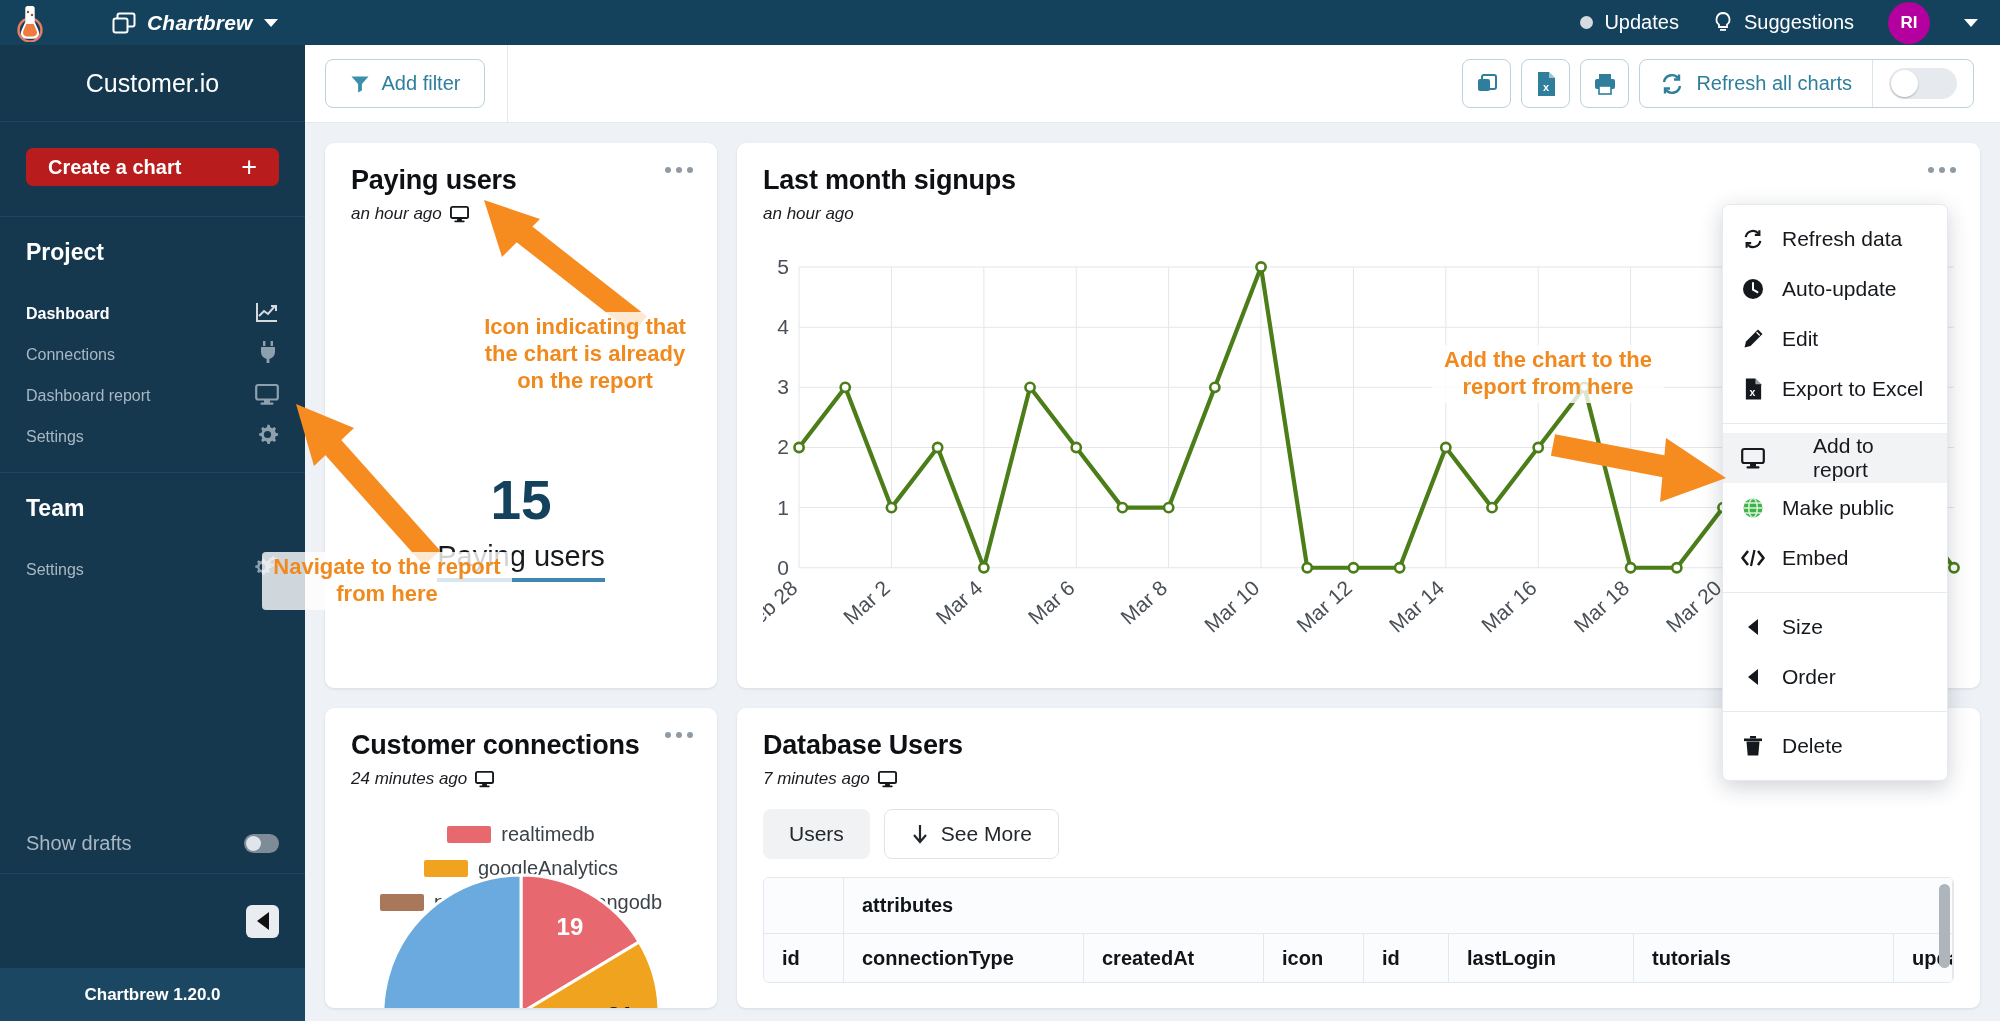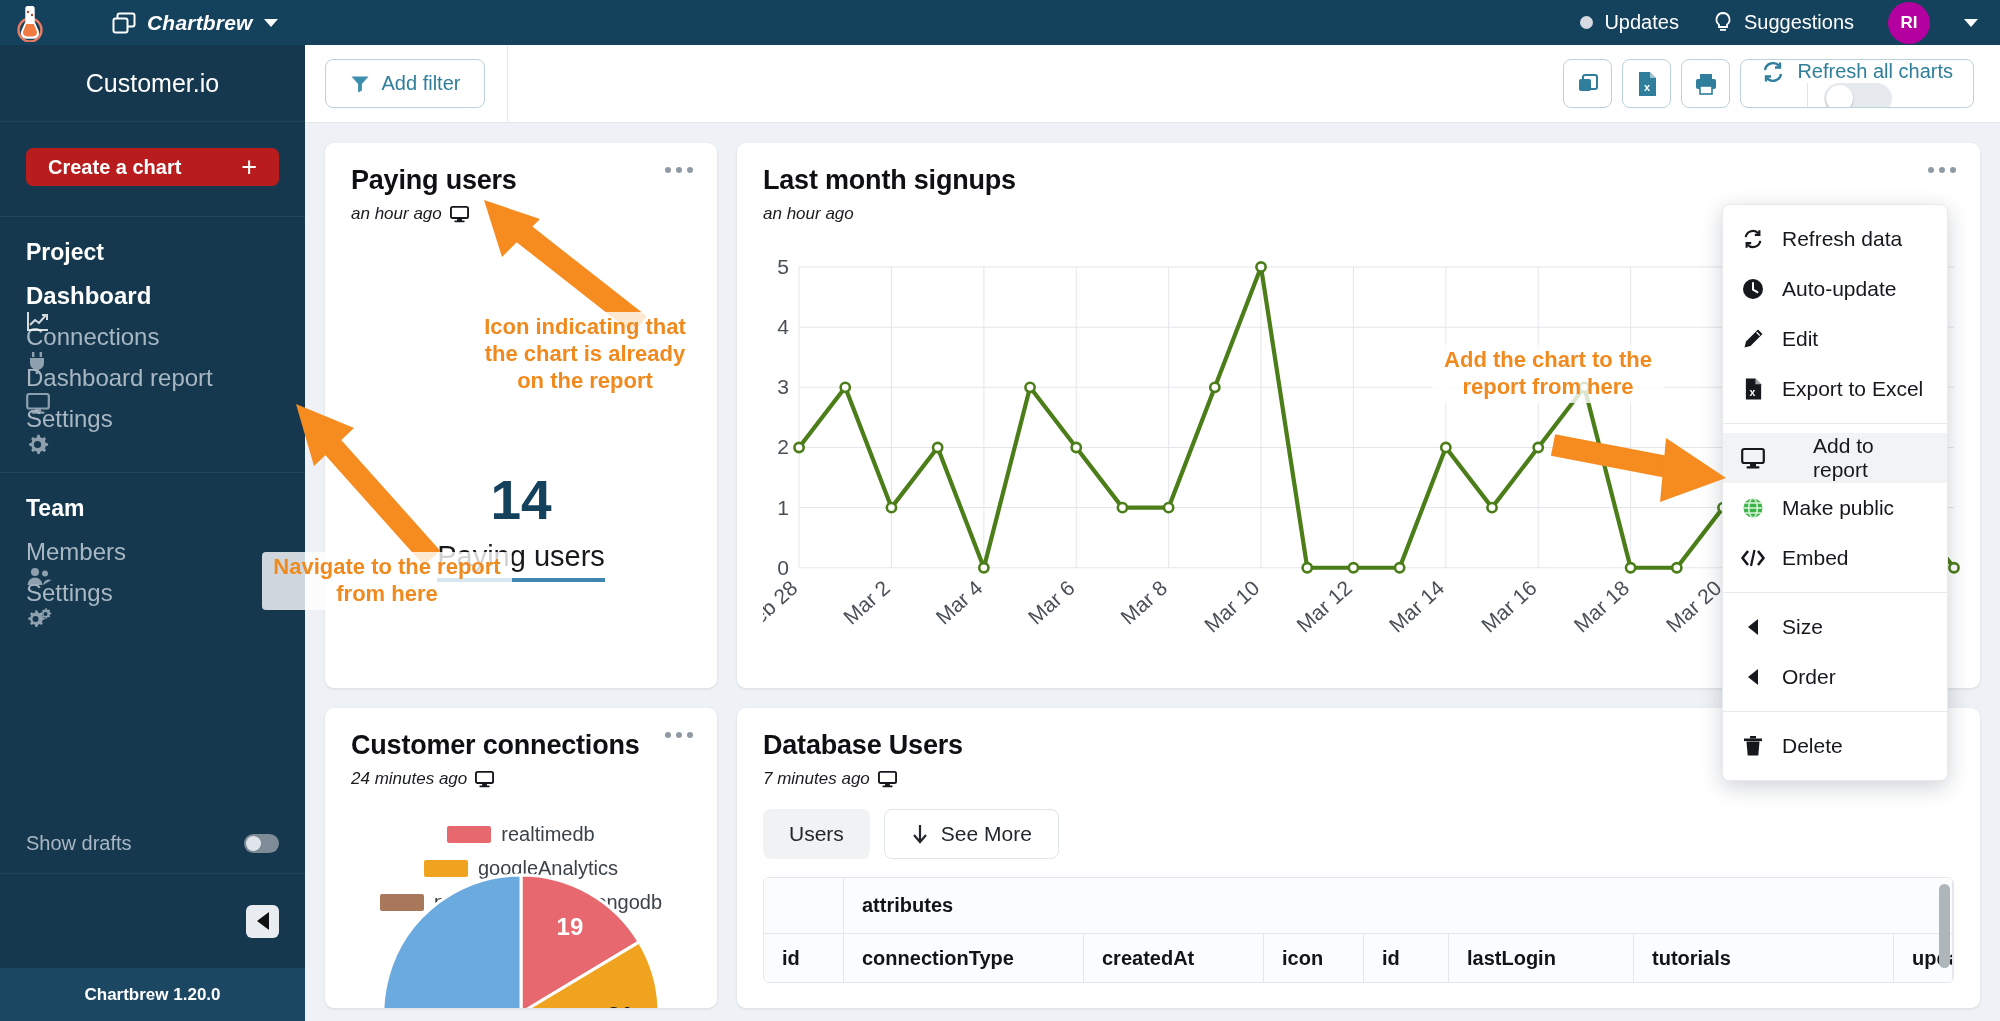--- a/index.html
+++ b/index.html
@@ -47,22 +47,22 @@
   .sb-create-wrap { padding: 26px 26px 30px 26px; border-bottom: 1px solid #1d465f; }
   .sb-create {
     height: 38px; background: #b91c1c; border-radius: 7px; color: #fff;
     display: flex; align-items: center; justify-content: space-between;
     padding: 0 22px; font-size: 20px; font-weight: 700; cursor: pointer;
   }
   .plus { font-size: 27px; font-weight: 400; line-height: 1; }
   .sb-section { padding: 22px 26px 0 26px; }
   .sb-head { font-size: 23px; font-weight: 700; color: #ffffff; margin-bottom: 16px; }
   .sb-item {
-    display: flex; align-items: flex-start; justify-content: space-between;
-    height: 41px; font-size: 24px; color: #a9b7c3; cursor: pointer; flex-direction: column;
+    display: flex; align-items: flex-end; justify-content: space-between;
+    height: 41px; font-size: 16px; color: #a9b7c3; cursor: pointer;
   }
   .sb-item.active { color: #ffffff; font-weight: 700; }
   .sb-item .ico { opacity: .82; display: flex; }
   .sb-divider { height: 1px; background: #1d465f; margin: 26px 0 0 0; }
   .sb-spacer { flex: 1; }
   .sb-drafts {
     display: flex; align-items: center; justify-content: space-between;
     padding: 0 26px; height: 60px; font-size: 20px; color: #a9b7c3;
     border-bottom: 1px solid #1d465f;
   }
@@ -103,21 +103,21 @@
     display: flex; align-items: center; justify-content: center; gap: 12px; cursor: pointer;
   }
   .tb-sep { width: 1px; height: 78px; background: #e3e8ed; margin-left: 22px; }
   .toolbar-right { margin-left: auto; display: flex; align-items: center; gap: 10px; }
   .icon-btn {
     width: 49px; height: 49px; border: 1px solid #bcd2dc; border-radius: 8px; background: #fff;
     display: flex; align-items: center; justify-content: center; cursor: pointer; color: #2e7e9c;
   }
   .refresh-group {
     display: flex; align-items: center; height: 49px;
-    border: 1px solid #bcd2dc; border-radius: 8px; background: #fff; overflow: hidden; flex-direction: column;
+    border: 1px solid #bcd2dc; border-radius: 8px; background: #fff; overflow: hidden;
   }
   .refresh-label {
     display: flex; align-items: center; gap: 12px; padding: 0 20px;
     font-size: 20px; color: #2e7e9c; height: 100%; cursor: pointer;
   }
   .refresh-toggle-cell {
     border-left: 1px solid #dbe5ea; height: 100%; display: flex; align-items: center;
     padding: 0 16px; cursor: pointer;
   }
   .big-toggle {
@@ -315,31 +315,20 @@
           </svg>
         </span>
       </div>
     </div>
 
     <div class="sb-divider"></div>
 
     <div class="sb-section">
       <div class="sb-head">Team</div>
 
-      <div class="sb-item">
-        <span>Members</span>
-        <span class="ico">
-          <svg width="26" height="22" viewBox="0 0 26 22">
-            <circle cx="9" cy="6" r="4" fill="#a9b7c3"></circle>
-            <circle cx="19" cy="7.5" r="3" fill="#a9b7c3"></circle>
-            <path d="M1.5 19 a7.5 7.5 0 0 1 15 0 z" fill="#a9b7c3"></path>
-            <path d="M17 19 a6 6 0 0 1 8.5 -5" fill="#a9b7c3"></path>
-          </svg>
-        </span>
-      </div>
 
       <div class="sb-item">
         <span>Settings</span>
         <span class="ico">
           <svg width="26" height="24" viewBox="0 0 26 24">
             <path d="M9.5 3 l1.9 .4 .5 2 1.7 .8 1.8-.9 1.4 1.4 -.9 1.8 .8 1.7 2 .5 0 1.9 -2 .5 -.8 1.7 .9 1.8 -1.4 1.4 -1.8-.9 -1.7 .8 -.5 2 -1.9 0 -.5-2 -1.7-.8 -1.8 .9 -1.4-1.4 .9-1.8 -.8-1.7 -2-.5 0-1.9 2-.5 .8-1.7 -.9-1.8 1.4-1.4 1.8 .9 1.7-.8 .5-2 z" fill="#a9b7c3"></path>
             <circle cx="9.5" cy="12" r="3" fill="#15384f"></circle>
             <path d="M19.5 1 l1.2 .3 .3 1.3 1.1 .5 1.1-.6 .9 .9 -.6 1.1 .5 1.1 1.3 .3 0 1.2 -1.3 .3 -.5 1.1 .6 1.1 -.9 .9 -1.1-.6 -1.1 .5 -.3 1.3 -1.2 0 -.3-1.3 -1.1-.5 -1.1 .6 -.9-.9 .6-1.1 -.5-1.1 -1.3-.3 0-1.2 1.3-.3 .5-1.1 -.6-1.1 .9-.9 1.1 .6 1.1-.5 .3-1.3 z" fill="#a9b7c3"></path>
             <circle cx="19.5" cy="7" r="2" fill="#15384f"></circle>
           </svg>
@@ -425,21 +414,21 @@
               <rect x="5.5" y="19.2" width="13" height="2.2" rx="1" fill="#15181c"></rect>
             </svg>
           </div>
         </div>
         <div class="dots">
             <i></i>
             <i></i>
             <i></i>
           </div>
         <div class="kpi-wrap">
-          <div class="kpi-number">14</div>
+          <div class="kpi-number">15</div>
           <div class="kpi-label">Paying users</div>
         </div>
       </div>
 
       <div class="card card-signups">
         <div class="card-head">
           <div class="card-title">Last month signups</div>
           <div class="card-sub">
             <span>an hour ago</span>
           </div>

